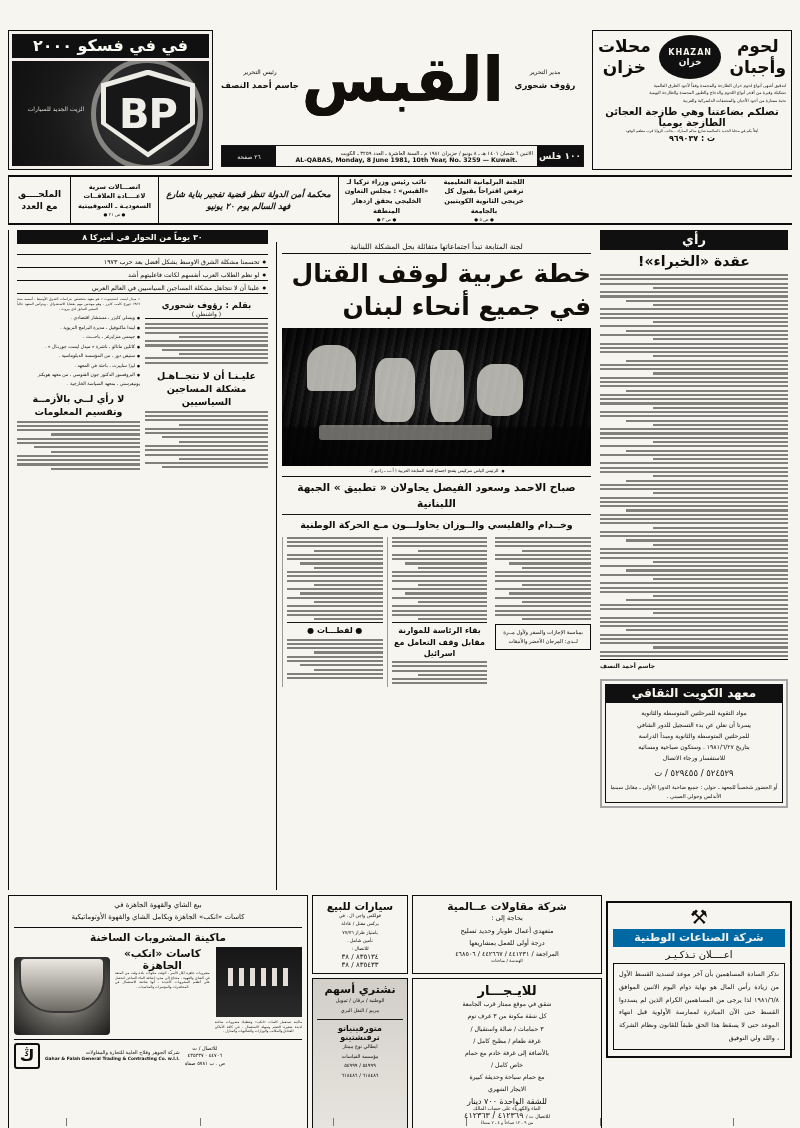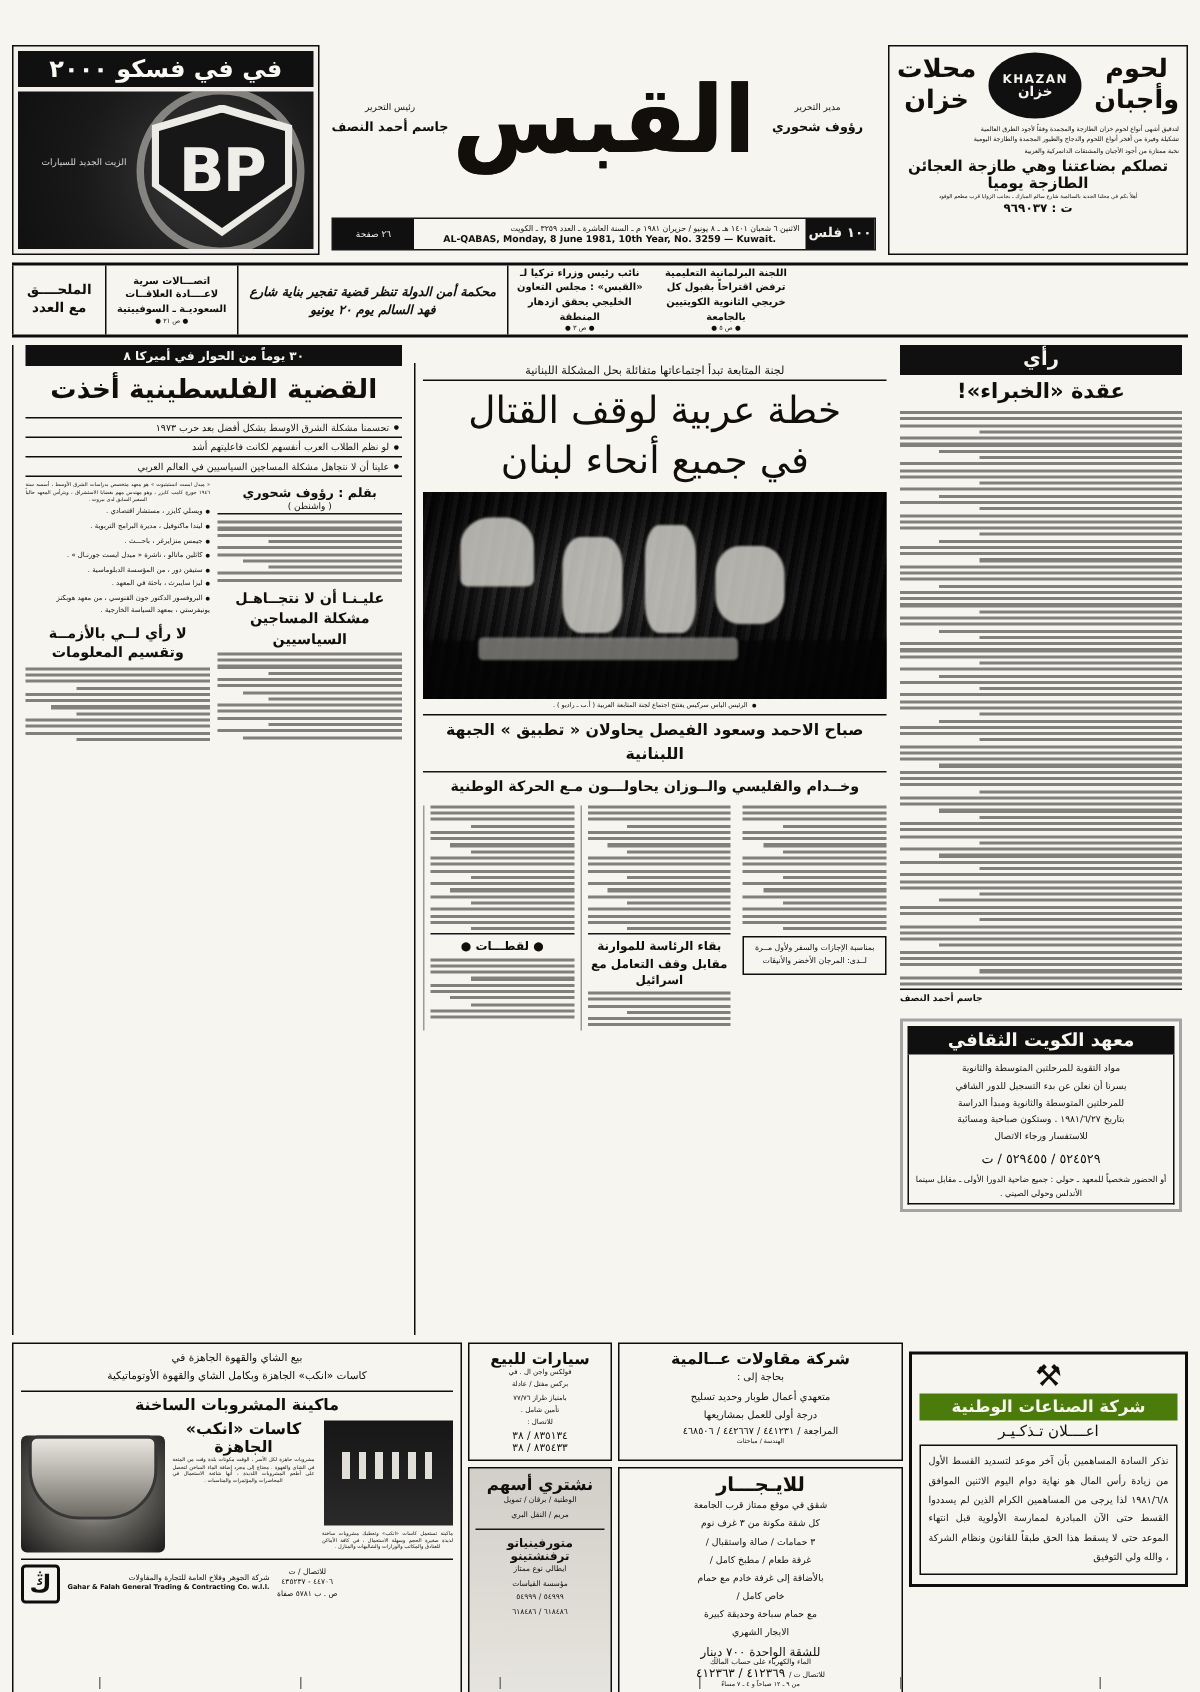--- a/index.html
+++ b/index.html
@@ -131,21 +131,21 @@
   .two-sub > div { flex: 1; }
   .midhead { font-size: 9.5px; font-weight: 700; text-align:center; line-height:1.4;
              padding: 3px 0 2px; }
   .dotlist { font-size: 4.6px; line-height: 1.75; }
   .dotlist div { margin-bottom: 1.5px; }
   .dotlist div::before { content: "\25CF"; font-size: 3.4px; margin-left: 2px; }
 
   
   .over-kicker { font-size: 7.4px; text-align:center; padding-bottom: 2px;
                  border-bottom: 1.5px solid #111; }
-  #main-head { font-size: 25px; font-weight: 400; text-align: center; line-height: 1.3;
+  #main-head { font-size: 25px; font-weight: 700; line-height: 1.3;
                padding: 4px 0 5px; letter-spacing: -.3px; }
   #photo { height: 138px; background:
             repeating-linear-gradient(100deg,#2a2a2a 0 3px,#3d3d3d 3px 6px,#1e1e1e 6px 9px),
             radial-gradient(ellipse at 40% 45%, #6d6d6d 0%, #2e2e2e 55%, #151515 100%);
            background-blend-mode: overlay; position: relative; overflow: hidden; }
   #photo .fig { position: absolute; background: rgba(215,212,205,.80); filter: blur(.6px); }
   #photo .dark { position:absolute; background: rgba(10,10,10,.75); filter: blur(1px); }
   .photo-cap { font-size: 4.3px; text-align:center; padding: 2px 0 3px;
                border-bottom: 1px solid #111; }
   .photo-cap::before { content:"\25CF"; font-size: 3.4px; margin-left: 3px; }
@@ -170,21 +170,21 @@
   #inst-bar { background:#141414; color:#f3f0ea; text-align:center; font-size: 12px;
               font-weight: 700; padding: 2px 0 3px; }
   #inst-body { font-size: 6.1px; line-height: 1.85; text-align:center; padding: 4px 2px 2px;
                border: 1px solid #111; border-top: none; }
   #inst-tel { font-size: 8.5px; text-align:center; letter-spacing: .5px; margin-top: 2px; }
   #inst-note { font-size: 5.4px; text-align:center; line-height: 1.55; margin-top: 2px; }
 
   
   #natind { border: 2px solid #111; margin-top: 6px; padding: 4px 5px 6px; }
   #ni-logo { text-align:center; font-size: 20px; line-height: 1; }
-  #ni-name { background:#4d7c0f; color:#f2efe9; text-align:center; font-size: 11px;
+  #ni-name { background:#0369a1; color:#f2efe9; text-align:center; font-size: 11px;
              font-weight:700; padding: 2px 0 3px; margin-top: 2px; }
   #ni-sub { text-align:center; font-size: 10px; letter-spacing: 2px; margin: 2px 0 3px; }
   #ni-text { border: 1px solid #111; padding: 4px 5px; font-size: 6.4px; line-height: 2.0;
              text-align: justify; }
 
   
   #bottom { display: flex; flex-direction: row-reverse; margin-top: 5px; gap: 4px;
             height: 310px; }
   #bot-right { width: 300px; display:flex; flex-direction:column; gap: 4px; }
   #bot-mid { width: 290px; display:flex; flex-direction:column; gap: 4px; }
@@ -316,21 +316,20 @@
       <div class="t ar">اللجنة البرلمانية التعليمية ترفض اقتراحاً بقبول كل خريجي الثانوية الكويتيين بالجامعة</div>
       <div class="pg ar">● ص ٥ ●</div>
     </div>
   </div>
 
   <div id="grid">
 
     <div id="col-right">
       <div class="blkbar ar">٣٠ يوماً من الحوار في أميركا ٨</div>
       <div class="bighead-r ar">
-        <div>القضية الفلسطينية أخذت</div>
       </div>
       <div class="bullets ar">
         <div>تحسمنا مشكلة الشرق الاوسط بشكل أفضل بعد حرب ١٩٧٣</div>
         <div>لو نظم الطلاب العرب أنفسهم لكانت فاعليتهم أشد</div>
         <div>علينا أن لا نتجاهل مشكلة المساجين السياسيين في العالم العربي</div>
       </div>
 
       <div class="two-sub">
         <div>
           <div class="xtiny ar jus">« ميدل ايست انستيتيوت » هو معهد متخصص بدراسات الشرق الأوسط ، أسسه سنة ١٩٤٦ جورج كامب كايزر ، وهو مهندس مهم بقضايا الاستشراق ، ويترأس المعهد حالياً السفير السابق لدى بيروت .</div>

